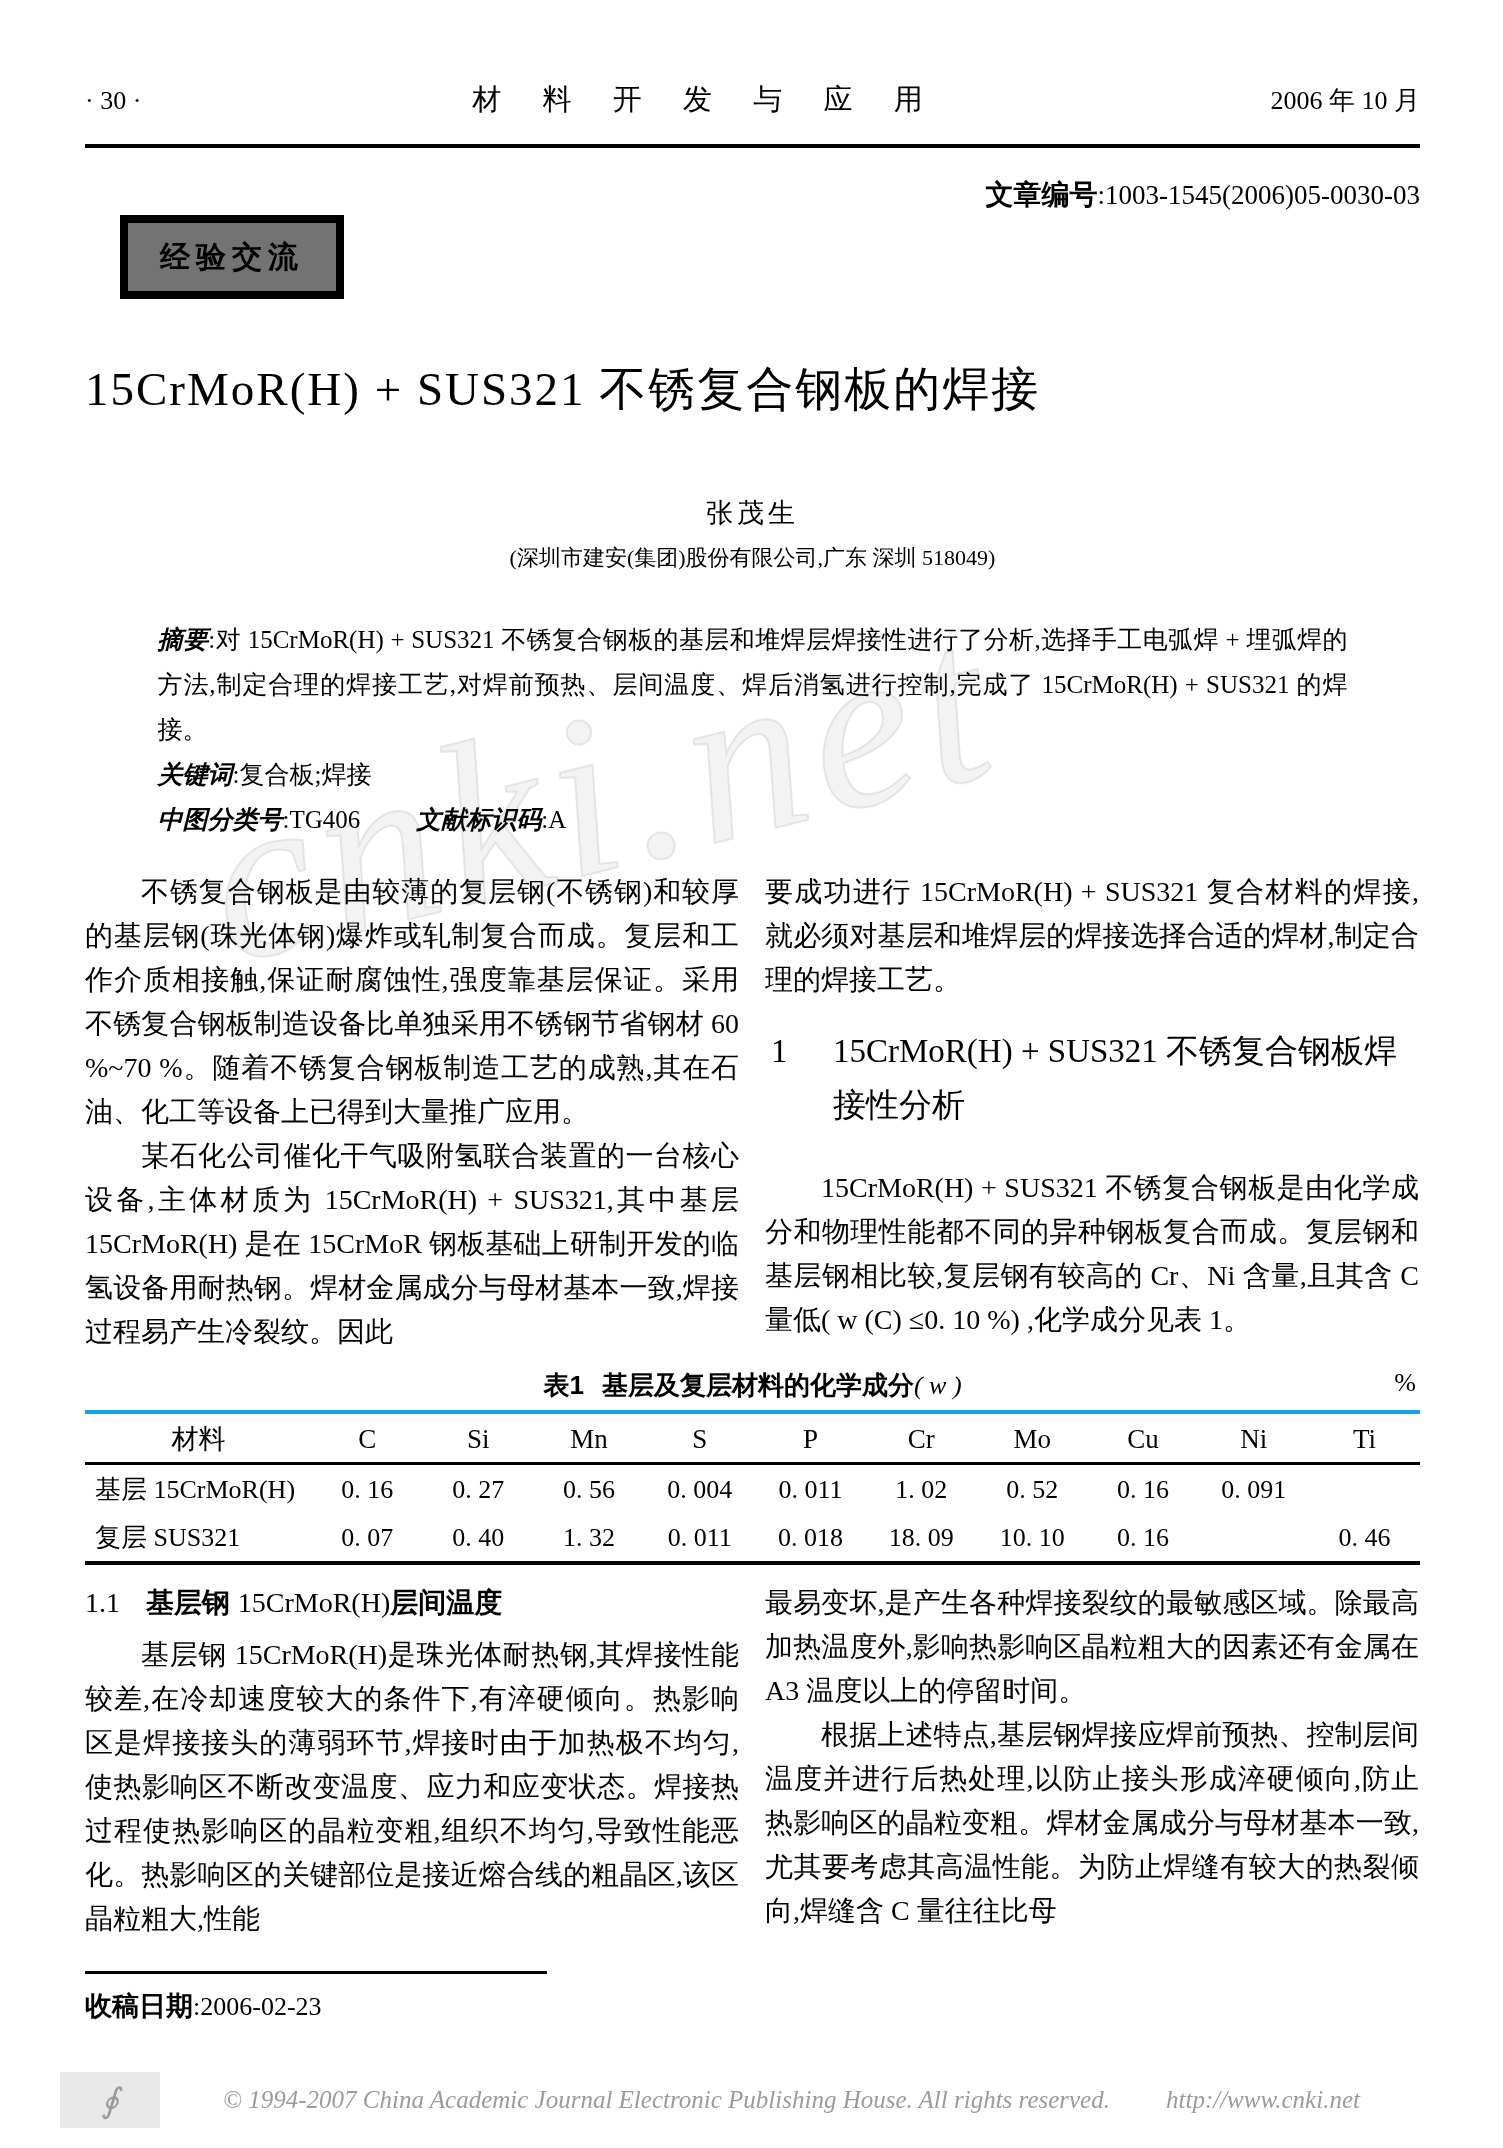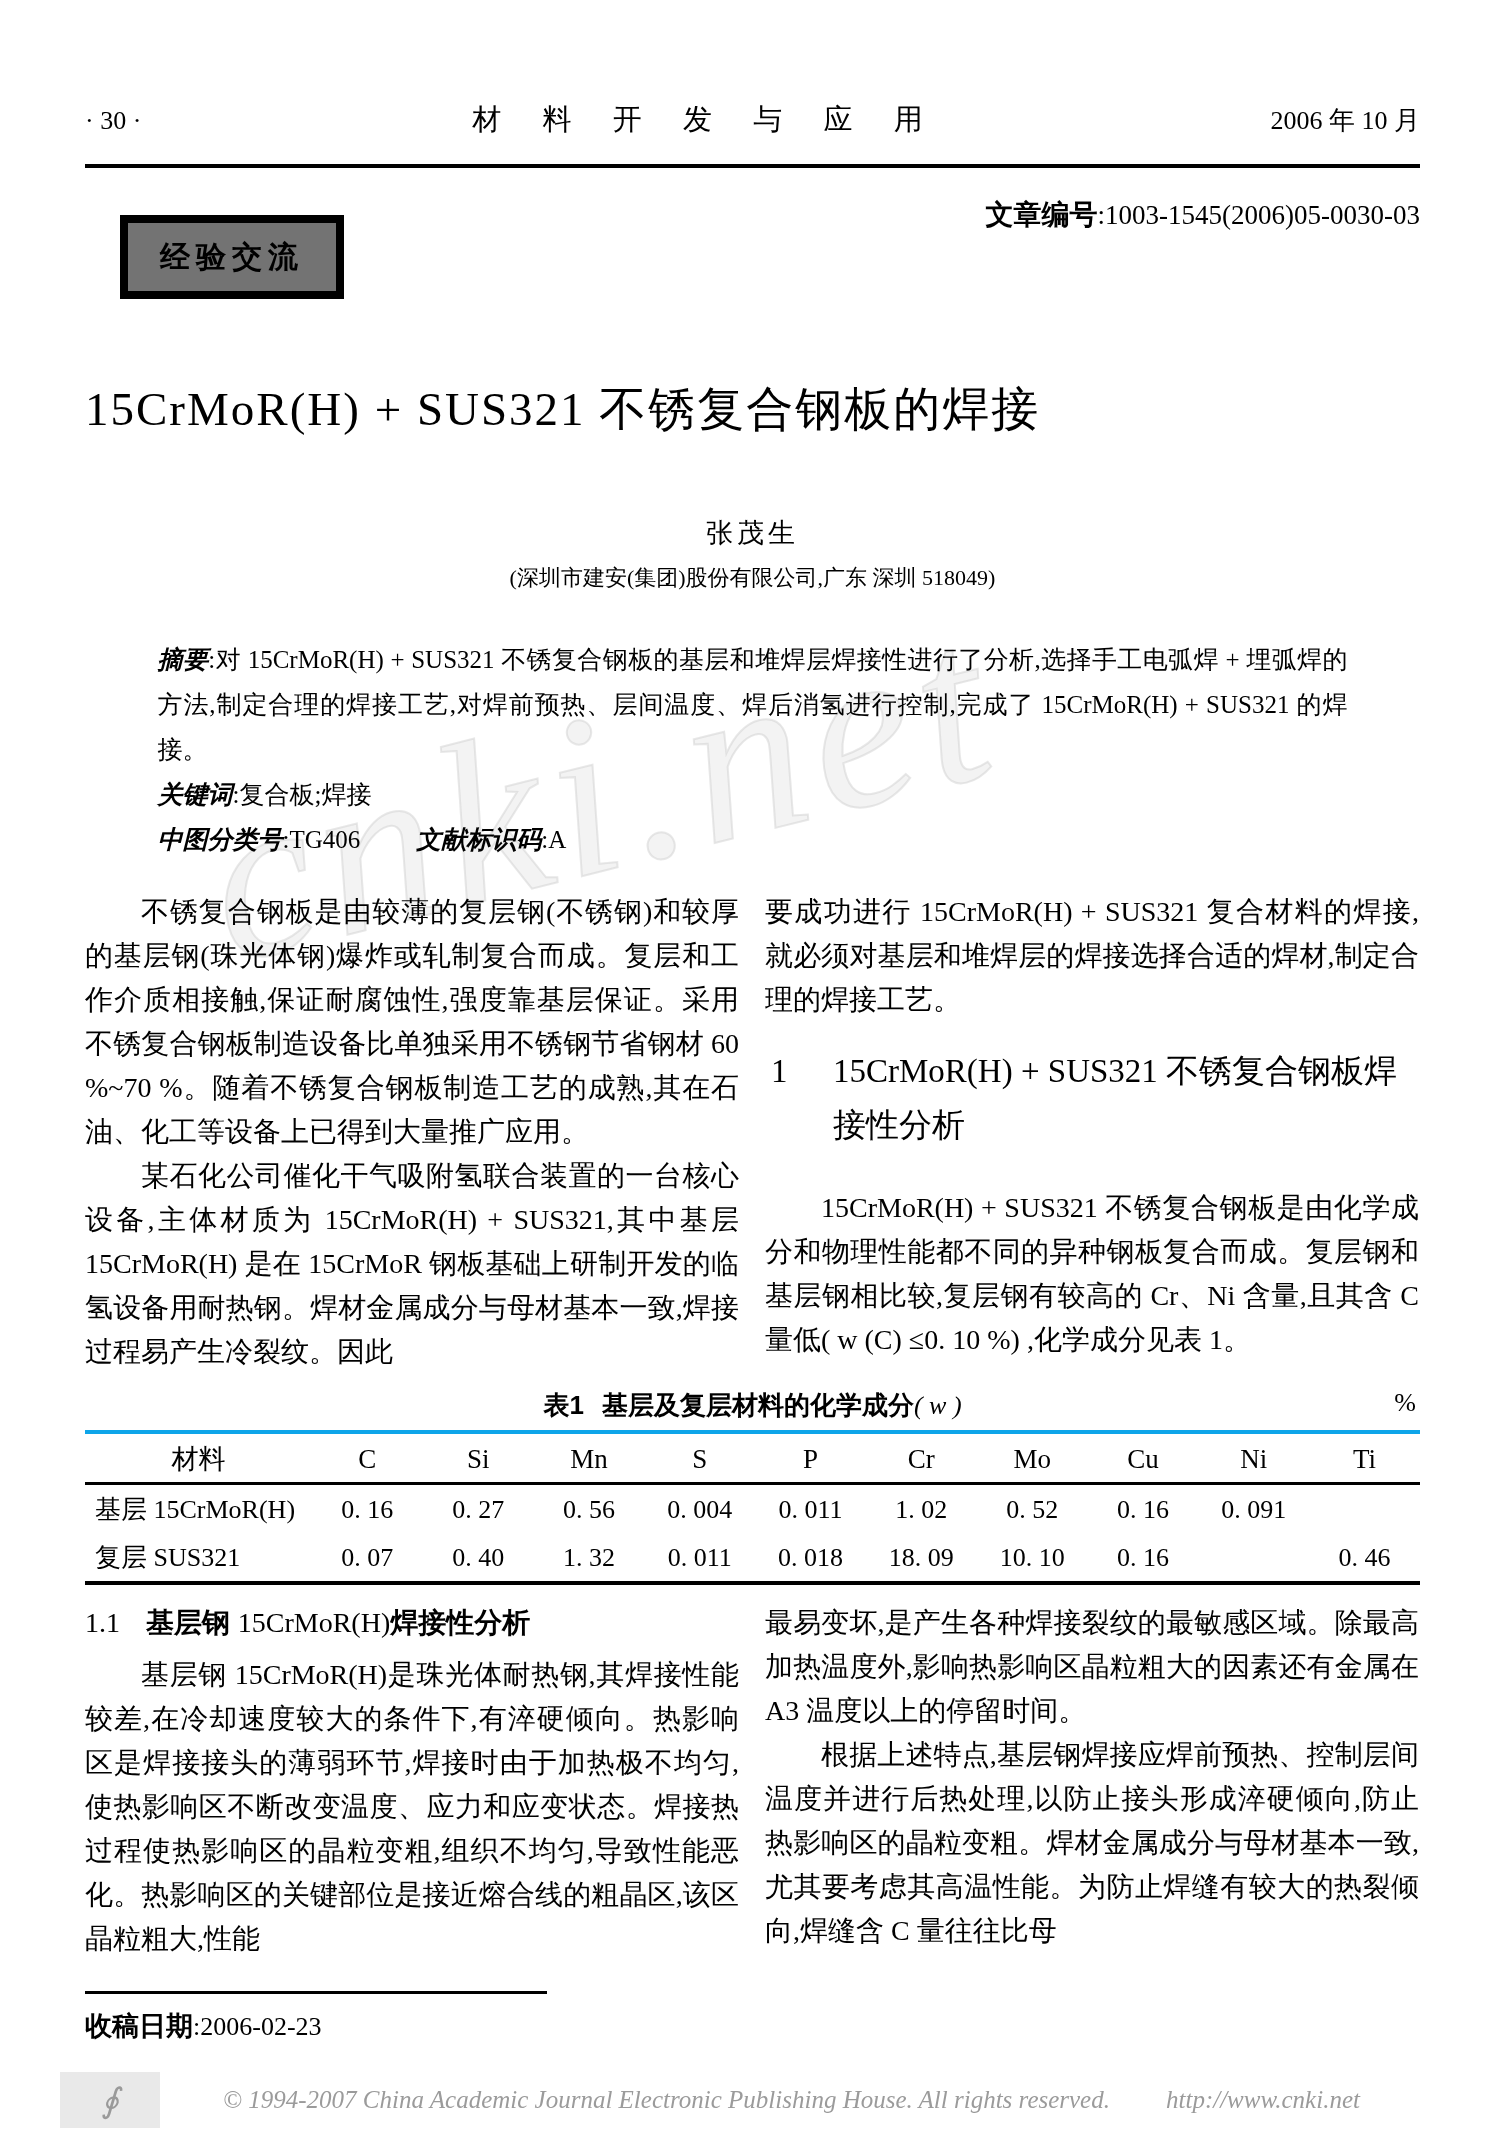--- a/index.html
+++ b/index.html
@@ -2,21 +2,21 @@
 <html><head>
 <meta charset="utf-8">
 <style>
   * { margin:0; padding:0; box-sizing:border-box; }
   html,body { background:#888; }
   .page {
     position:relative; width:1503px; height:2148px; background:#ffffff;
     margin:0 auto; overflow:hidden; color:#000;
     font-family:"Liberation Serif","DejaVu Serif",serif;
   }
-  .content { position:relative; z-index:2; margin:0 83px 0 85px; padding-top:100px; }
+  .content { position:relative; z-index:2; margin:0 83px 0 85px; padding-top:80px; }
   .hei { font-family:"Liberation Sans","DejaVu Sans",sans-serif; font-weight:bold; }
 
   
   .wm {
     position:absolute; z-index:1; left:180px; top:760px; width:1400px;
     font-style:italic; font-size:230px; white-space:nowrap;
     transform:rotate(-14deg); transform-origin:left top;
     color:rgba(215,215,215,0.30); -webkit-text-stroke:2px rgba(205,205,205,0.45);
     pointer-events:none; letter-spacing:10px;
   }
@@ -184,21 +184,21 @@
             <td></td>
             <td>0. 46</td>
           </tr>
         </tbody>
       </table>
     </div>
 
     <div class="columns2">
       <div class="col">
         <div class="sec11">
-          <span class="no">1.1</span><span class="hei">基层钢 </span><span>15CrMoR(H)</span><span class="hei">焊接性分析</span>
+          <span class="no">1.1</span><span class="hei">基层钢 </span><span>15CrMoR(H)</span><span class="hei">层间温度</span>
         </div>
         <p class="indent">基层钢 15CrMoR(H)是珠光体耐热钢,其焊接性能较差,在冷却速度较大的条件下,有淬硬倾向。热影响区是焊接接头的薄弱环节,焊接时由于加热极不均匀,使热影响区不断改变温度、应力和应变状态。焊接热过程使热影响区的晶粒变粗,组织不均匀,导致性能恶化。热影响区的关键部位是接近熔合线的粗晶区,该区晶粒粗大,性能</p>
       </div>
       <div class="col">
         <p>最易变坏,是产生各种焊接裂纹的最敏感区域。除最高加热温度外,影响热影响区晶粒粗大的因素还有金属在 A3 温度以上的停留时间。</p>
         <p class="indent">根据上述特点,基层钢焊接应焊前预热、控制层间温度并进行后热处理,以防止接头形成淬硬倾向,防止热影响区的晶粒变粗。焊材金属成分与母材基本一致,尤其要考虑其高温性能。为防止焊缝有较大的热裂倾向,焊缝含 C 量往往比母</p>
       </div>
     </div>
 
     <div class="footnote">

